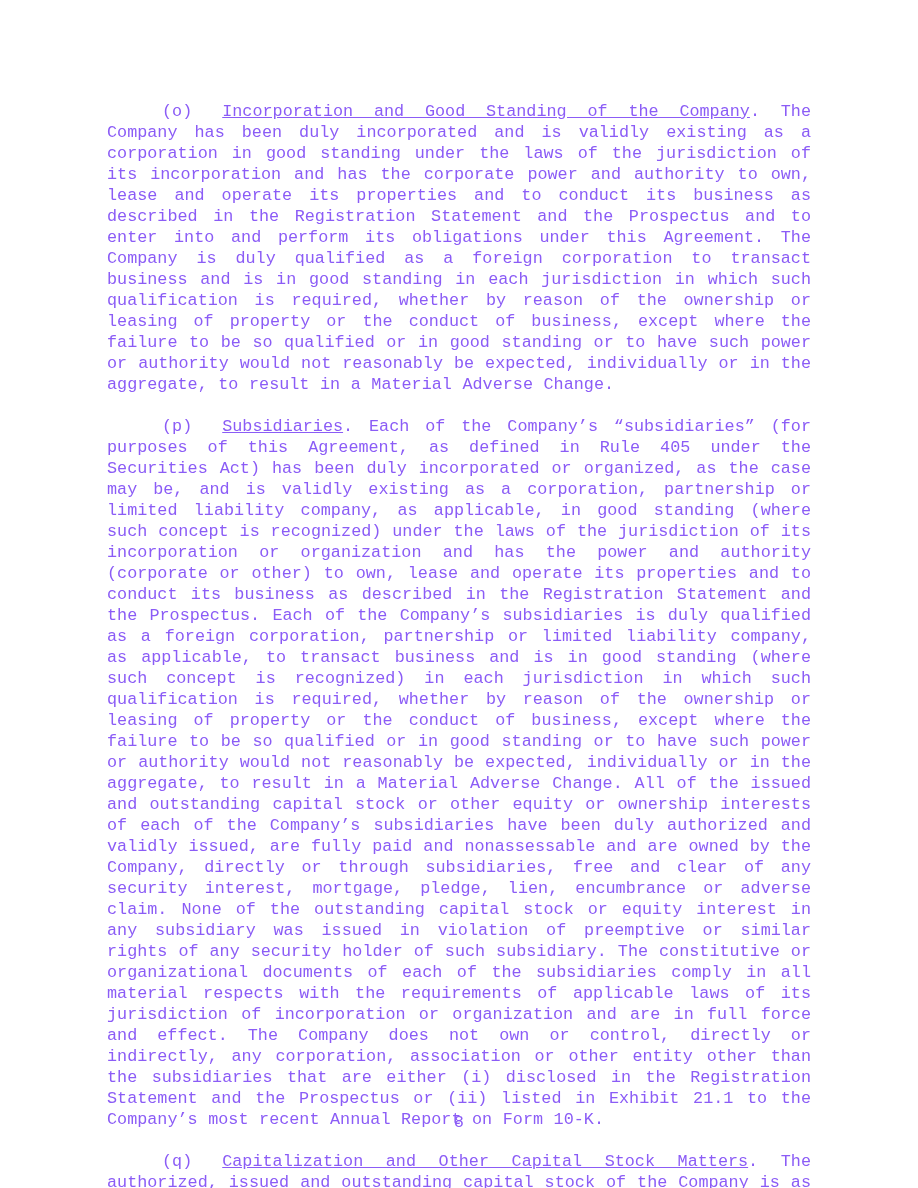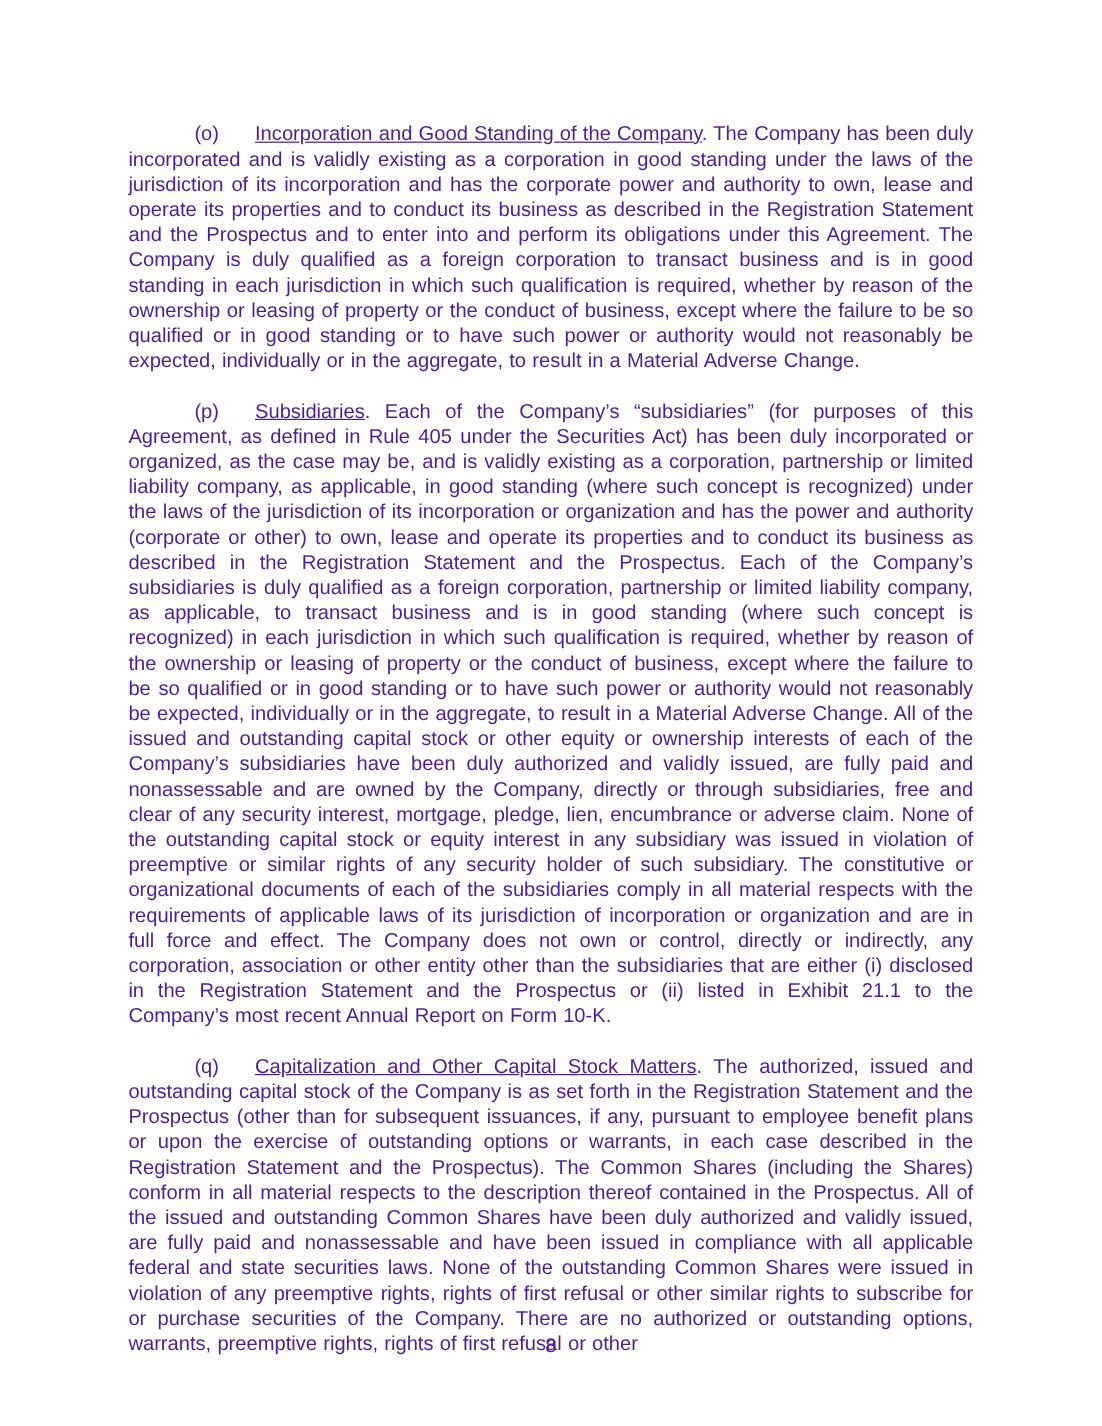--- a/index.html
+++ b/index.html
@@ -5,22 +5,22 @@
   html, body {
     margin: 0;
     padding: 0;
     background: #ffffff;
   }
   .page {
     position: relative;
     width: 918px;
     height: 1188px;
     background: #ffffff;
-    font-family: Liberation Sans, sans-serif;
-    color: #4c1d95;
+    font-family: Liberation Mono, monospace;
+    color: #8b5cf6;
     overflow: hidden;
     box-sizing: border-box;
   }
   .content {
     position: absolute;
     left: 107px;
     top: 101px;
     width: 704px;
   }
   .para {

